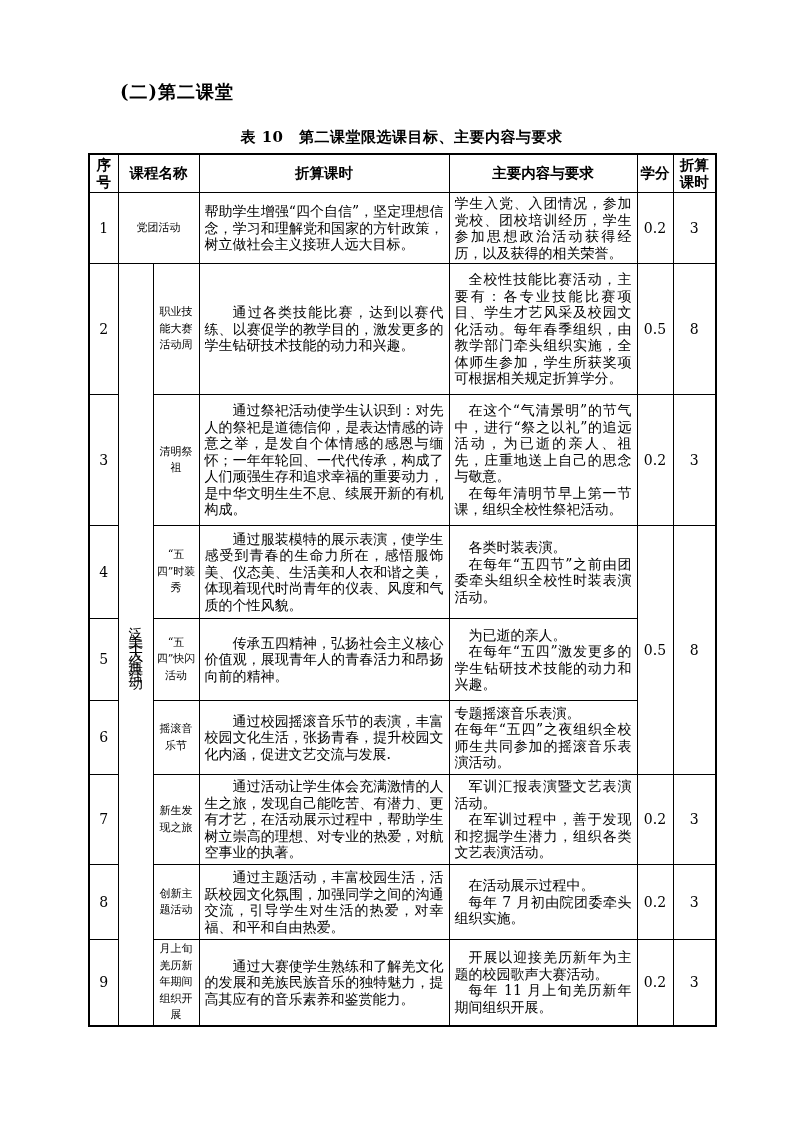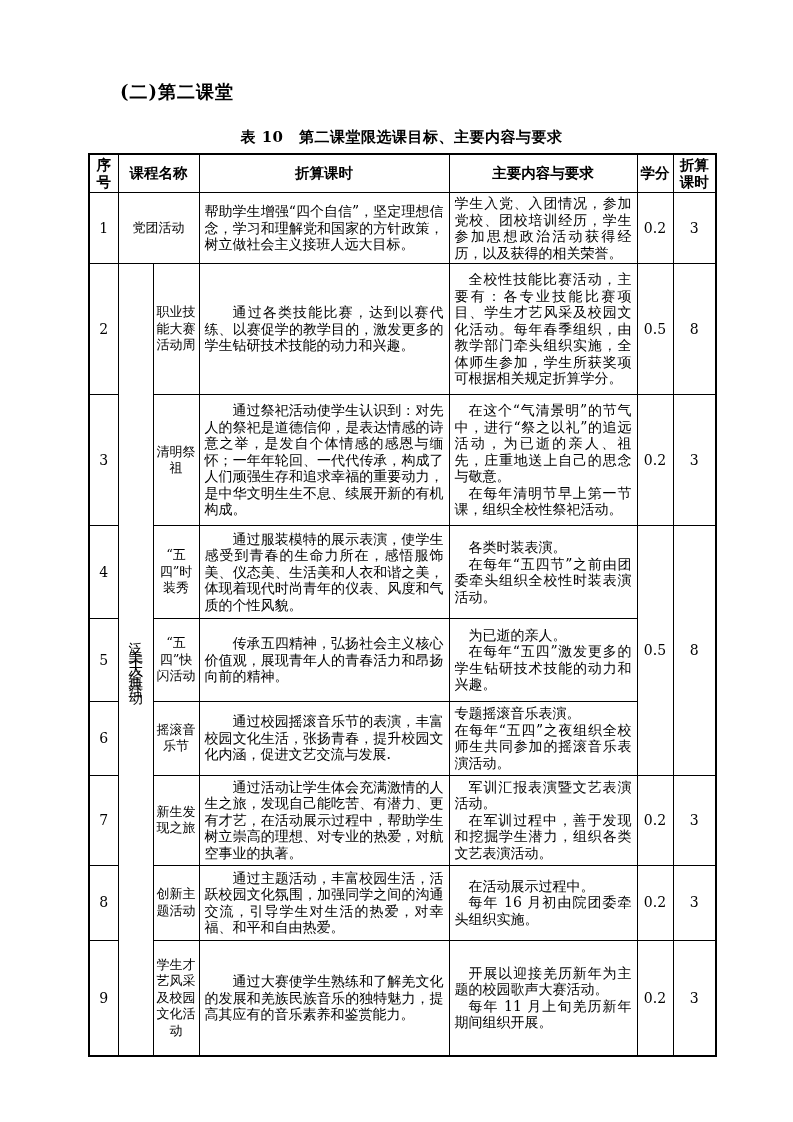--- a/index.html
+++ b/index.html
@@ -50,22 +50,22 @@
     font-size:14.5px;
     padding:2px 1px;
     height:37px;
   }
   td.num{
     text-align:center;
     padding:1px 1px;
   }
   td.name-cell{
     text-align:center;
-    font-size:13px;
-    padding:16px 2px;
+    font-size:11px;
+    padding:1px 2px;
   }
   td.objective-cell,td.content-cell{
     text-align:justify;
   }
   td p{margin:0;}
   td.objective-cell p.indent{text-indent:2em;}
   td.content-cell p.indent{text-indent:1em;}
   td.group-cell{
     padding:0;
     text-align:center;
@@ -197,28 +197,28 @@
           <td class="num">3</td>
         </tr>
         <tr style="height: 75px;">
           <td class="num">8</td>
           <td class="name-cell">创新主题活动</td>
           <td class="objective-cell">
             <p class="indent">通过主题活动，丰富校园生活，活跃校园文化氛围，加强同学之间的沟通交流，引导学生对生活的热爱，对幸福、和平和自由热爱。</p>
           </td>
           <td class="content-cell">
             <p class="indent">在活动展示过程中。</p>
-            <p class="indent">每年 16 月初由院团委牵头组织实施。</p>
+            <p class="indent">每年 7 月初由院团委牵头组织实施。</p>
           </td>
           <td class="num">0.2</td>
           <td class="num">3</td>
         </tr>
         <tr style="height: 84px;">
           <td class="num">9</td>
-          <td class="name-cell">学生才艺风采及校园文化活动</td>
+          <td class="name-cell">月上旬羌历新年期间组织开展</td>
           <td class="objective-cell">
             <p class="indent">通过大赛使学生熟练和了解羌文化的发展和羌族民族音乐的独特魅力，提高其应有的音乐素养和鉴赏能力。</p>
           </td>
           <td class="content-cell">
             <p class="indent">开展以迎接羌历新年为主题的校园歌声大赛活动。</p>
             <p class="indent">每年 11 月上旬羌历新年期间组织开展。</p>
           </td>
           <td class="num">0.2</td>
           <td class="num">3</td>
         </tr>

